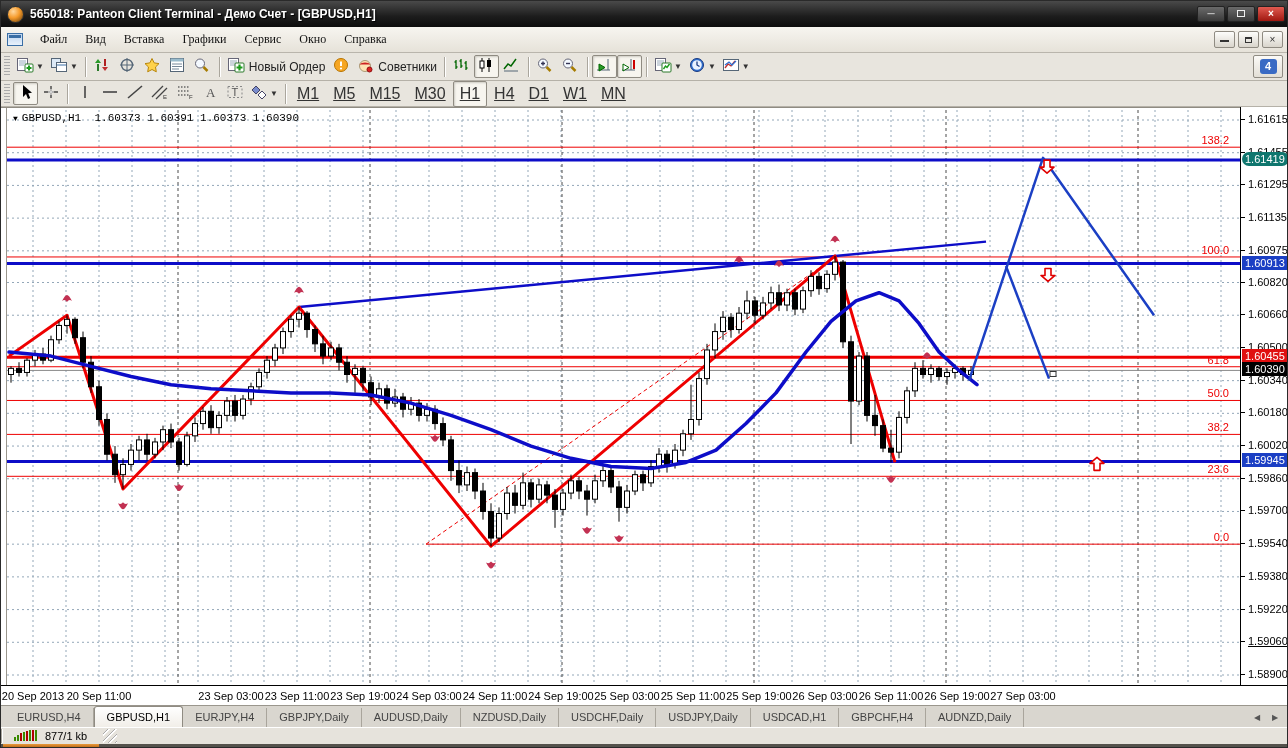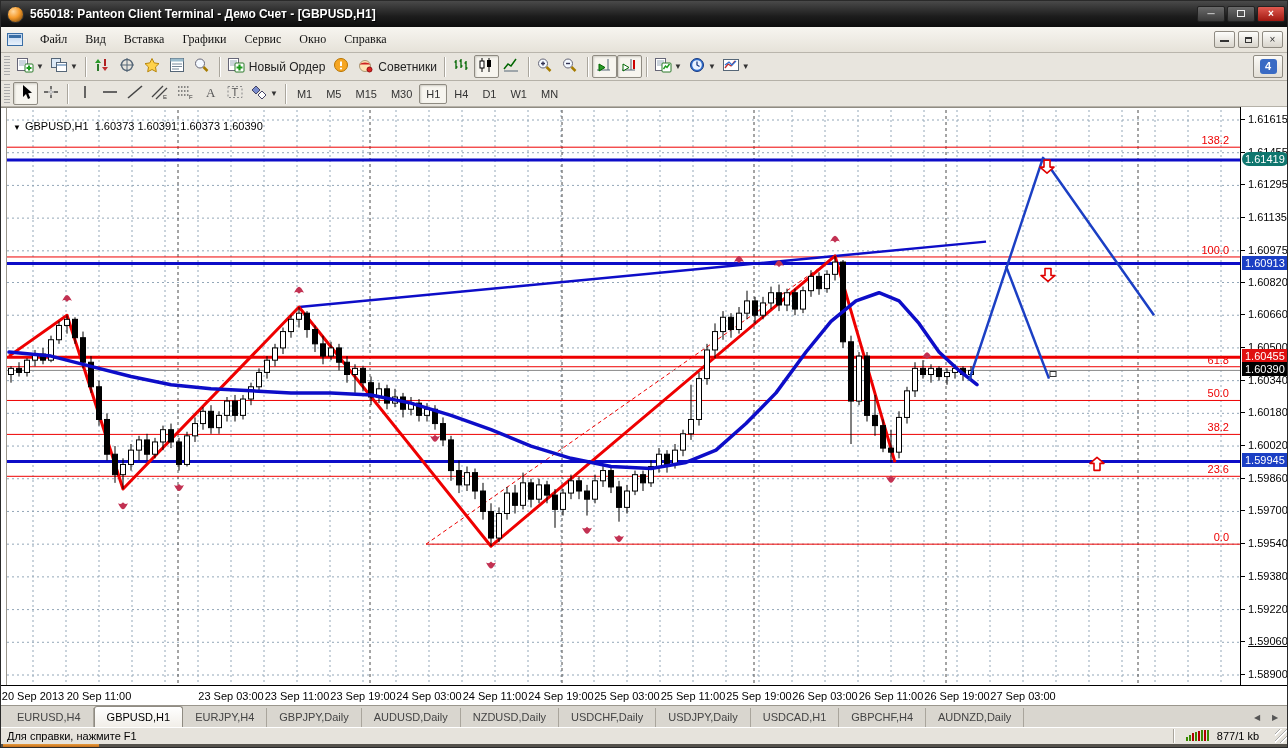--- a/index.html
+++ b/index.html
@@ -36,33 +36,33 @@
     display:flex; align-items:center; }
   #toolbar1 { top:52px; height:28px; }
   #toolbar2 { top:80px; height:26px; }
   .grip { width:6px; height:80%; margin:0 3px; background:repeating-linear-gradient(180deg,#aaa 0 1px,transparent 1px 3px); }
   .tsep { width:1px; height:20px; background:#aaa69d; margin:0 4px; box-shadow:1px 0 0 #fff; }
   .tbtn { height:23px; min-width:25px; display:flex; align-items:center; justify-content:center;
     border:1px solid transparent; border-radius:2px; padding:0 2px; color:#222; }
   .tbtn.active { border:1px solid #8f8b82; background:#f7f5ef; box-shadow:inset 1px 1px 2px #cfccc4; }
   .tbtn .dd { font-size:8px; color:#333; margin-left:2px; }
   .tbtn .lbl { font-size:12px; margin-left:4px; white-space:nowrap; }
-  .tf { font-size:11px; color:#333; padding:3px 6px; border:1px solid transparent; border-radius:2px; }
+  .tf { font-size:16px; color:#333; padding:3px 6px; border:1px solid transparent; border-radius:2px;text-decoration:underline; }
   .tf.active { border-color:#8f8b82; background:#f7f5ef; box-shadow:inset 1px 1px 2px #cfccc4; }
   .notify { margin-left:auto; margin-right:6px; width:30px; height:23px; border:1px solid #8f8b82; border-radius:2px;
     background:linear-gradient(#fbfaf7,#e3dfd6); display:flex; align-items:center; justify-content:center; }
   .notify .bubble { width:17px; height:15px; background:#3a6bc4; border-radius:3px; color:#fff; font-size:11px;
     font-weight:bold; text-align:center; line-height:15px; position:relative; }
   .notify .bubble::after { content:""; position:absolute; left:3px; bottom:-3px; border:3px solid transparent; border-top-color:#3a6bc4; }
 
   
   .chart-wrap { position:absolute; left:0; top:106px; width:1288px; height:578px; background:#fff; border-top:1px solid #8f8b82; }
   .chart-wrap .plot-border-left { position:absolute; left:5px; top:0; bottom:0; width:1px; background:#9a968d; }
   #chart-svg { position:absolute; left:0; top:0; }
-  .symbol-line { position:absolute; left:12px; top:12px; font-size:11px; color:#000; background:transparent; z-index:5; }
+  .symbol-line { position:absolute; left:12px; top:4px; font-size:11px; color:#000; background:transparent; z-index:5;font-family:Liberation Mono, monospace; }
   .symbol-line .tri { font-size:8px; margin-right:4px; }
 
   .price-axis { position:absolute; left:1239px; top:106px; width:49px; height:578px; background:#fff; border-left:1px solid #000; }
   .pa-label { position:absolute; left:0; width:100%; font-size:11px; color:#000; padding-left:7px; }
   .pa-label::before { content:""; position:absolute; left:0; top:6px; width:4px; height:1px; background:#000; }
   .pa-tag { position:absolute; left:1px; width:47px; height:14px; color:#fff; font-size:11px; line-height:14px; padding-left:3px; z-index:3; }
 
   .time-axis { position:absolute; left:0; top:684px; width:1288px; height:20px; background:#fff; border-top:1px solid #000; }
   .ta-label { position:absolute; top:4px; transform:translateX(-50%); font-size:11px; color:#000; white-space:nowrap; }
 
@@ -758,21 +758,20 @@
     <div class="tab">USDCAD,H1</div>
     <div class="tab">GBPCHF,H4</div>
     <div class="tab">AUDNZD,Daily</div>
     <div class="tab-scroll">
       <div class="tab-arrow">◀</div>
       <div class="tab-arrow">▶</div>
     </div>
   </div>
 
 <div class="statusbar">
-  <div class="st-help">Для справки, нажмите F1</div>
   <div class="st-cell" style="display:flex;gap:8px">
     <span class="st-bars">
         <i style="height: 4px; background: rgb(58, 138, 0);"></i>
         <i style="height: 6px; background: rgb(58, 138, 0);"></i>
         <i style="height: 8px; background: rgb(176, 0, 0);"></i>
         <i style="height: 9px; background: rgb(58, 138, 0);"></i>
         <i style="height: 10px; background: rgb(176, 0, 0);"></i>
         <i style="height: 11px; background: rgb(58, 138, 0);"></i>
         <i style="height: 11px; background: rgb(176, 0, 0);"></i>
         <i style="height: 11px; background: rgb(58, 138, 0);"></i>

